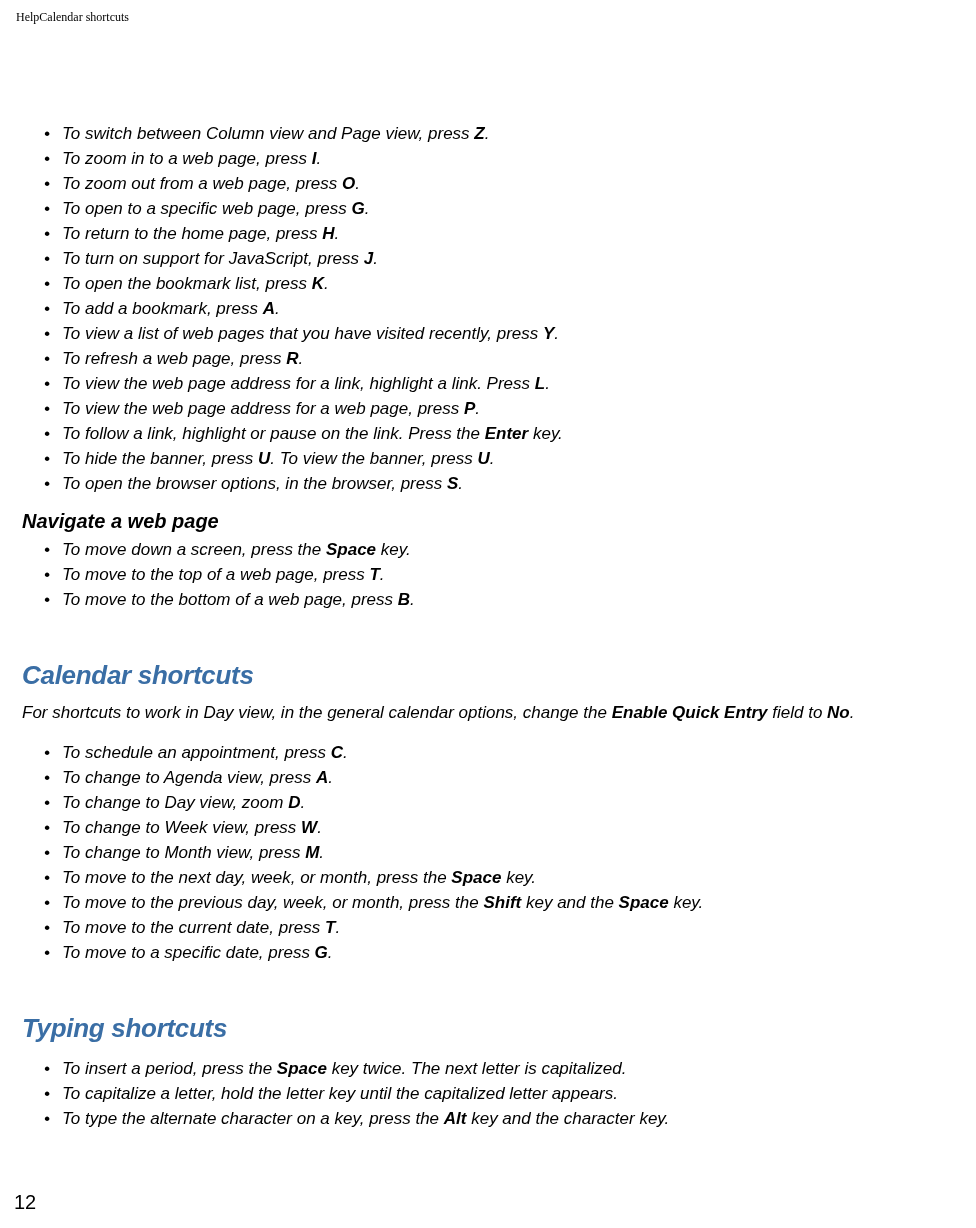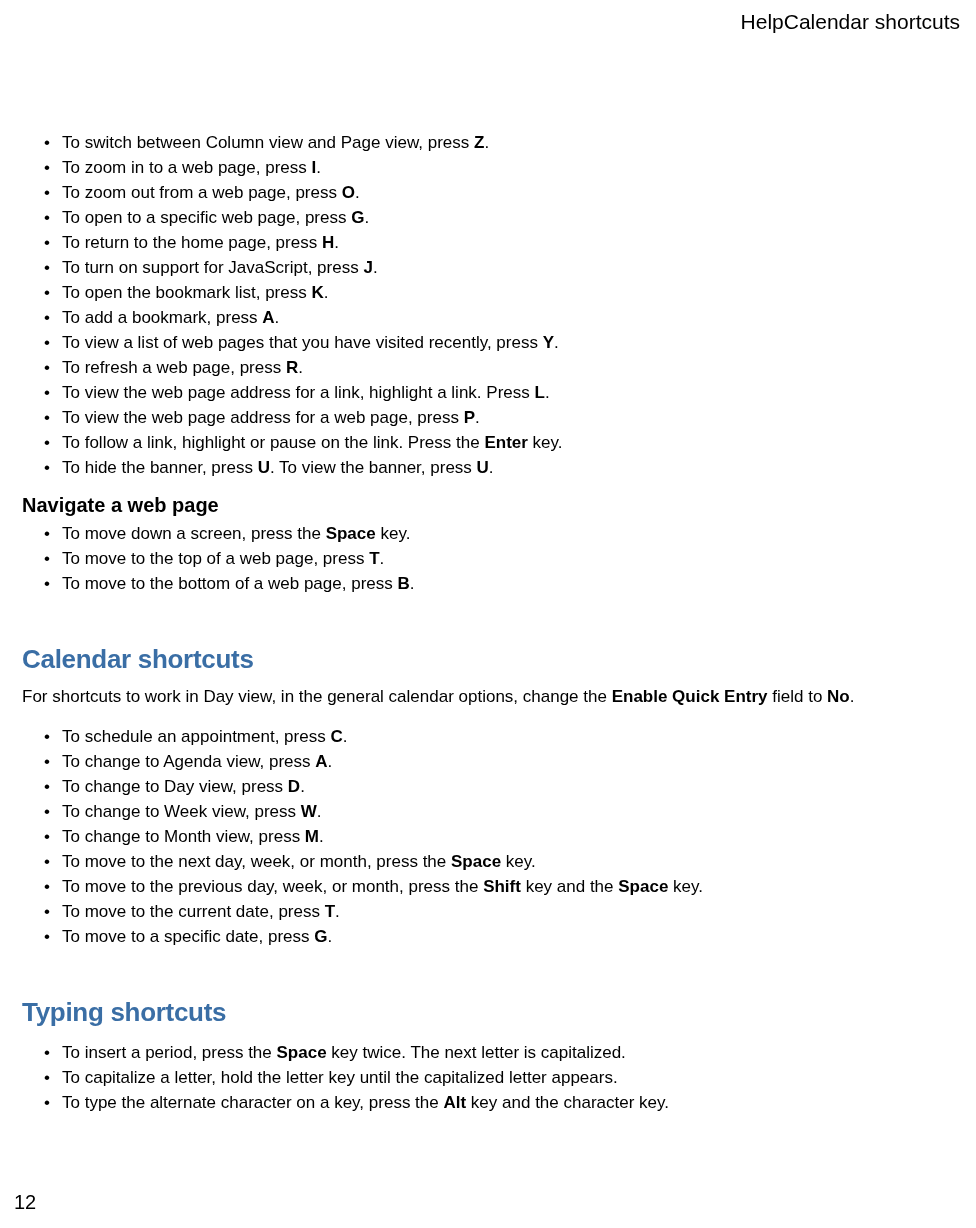--- a/index.html
+++ b/index.html
@@ -14,28 +14,30 @@
     position: relative;
   }
   .page {
     padding: 10px 14px 0 14px;
     box-sizing: border-box;
     height: 100%;
     position: relative;
   }
   .hdr {
     display: flex;
-    justify-content: flex-end;
-    font-size: 21px;
+    justify-content: flex-start;
+    font-size: 12px;
     padding: 0 2px;
+    font-family: Liberation Serif, serif;
   }
   .content {
     padding-top: 96px;
     padding-left: 8px;
     padding-right: 8px;
+    font-style: italic;
   }
   ul.bullets {
     list-style: none;
     margin: 0 0 8px 0;
     padding: 0;
   }
   ul.bullets > li {
     position: relative;
     padding-left: 40px;
     font-size: 17px;
@@ -90,37 +92,38 @@
         <li><span>To return to the home page, press </span><b>H</b><span>.</span></li>
         <li><span>To turn on support for JavaScript, press </span><b>J</b><span>.</span></li>
         <li><span>To open the bookmark list, press </span><b>K</b><span>.</span></li>
         <li><span>To add a bookmark, press </span><b>A</b><span>.</span></li>
         <li><span>To view a list of web pages that you have visited recently, press </span><b>Y</b><span>.</span></li>
         <li><span>To refresh a web page, press </span><b>R</b><span>.</span></li>
         <li><span>To view the web page address for a link, highlight a link. Press </span><b>L</b><span>.</span></li>
         <li><span>To view the web page address for a web page, press </span><b>P</b><span>.</span></li>
         <li><span>To follow a link, highlight or pause on the link. Press the </span><b>Enter</b><span> key.</span></li>
         <li><span>To hide the banner, press </span><b>U</b><span>. To view the banner, press </span><b>U</b><span>.</span></li>
+        <li><span>To open the browser options, in the browser, press </span><b>S</b><span>.</span></li>
       </ul>
 
     <div class="subhead">Navigate a web page</div>
     <ul class="bullets">
         <li><span>To move down a screen, press the </span><b>Space</b><span> key.</span></li>
         <li><span>To move to the top of a web page, press </span><b>T</b><span>.</span></li>
         <li><span>To move to the bottom of a web page, press </span><b>B</b><span>.</span></li>
       </ul>
 
     <h2 class="section">Calendar shortcuts</h2>
     <p class="lead">
       <span>For shortcuts to work in Day view, in the general calendar options, change the </span><b>Enable Quick Entry</b><span> field to </span><b>No</b><span>.</span>
     </p>
     <ul class="bullets">
         <li><span>To schedule an appointment, press </span><b>C</b><span>.</span></li>
         <li><span>To change to Agenda view, press </span><b>A</b><span>.</span></li>
-        <li><span>To change to Day view, press </span><b>D</b><span>.</span></li>
+        <li><span>To change to Day view, zoom </span><b>D</b><span>.</span></li>
         <li><span>To change to Week view, press </span><b>W</b><span>.</span></li>
         <li><span>To change to Month view, press </span><b>M</b><span>.</span></li>
         <li><span>To move to the next day, week, or month, press the </span><b>Space</b><span> key.</span></li>
         <li><span>To move to the previous day, week, or month, press the </span><b>Shift</b><span> key and the </span><b>Space</b><span> key.</span></li>
         <li><span>To move to the current date, press </span><b>T</b><span>.</span></li>
         <li><span>To move to a specific date, press </span><b>G</b><span>.</span></li>
       </ul>
 
     <h2 class="section">Typing shortcuts</h2>
     <ul class="bullets">

